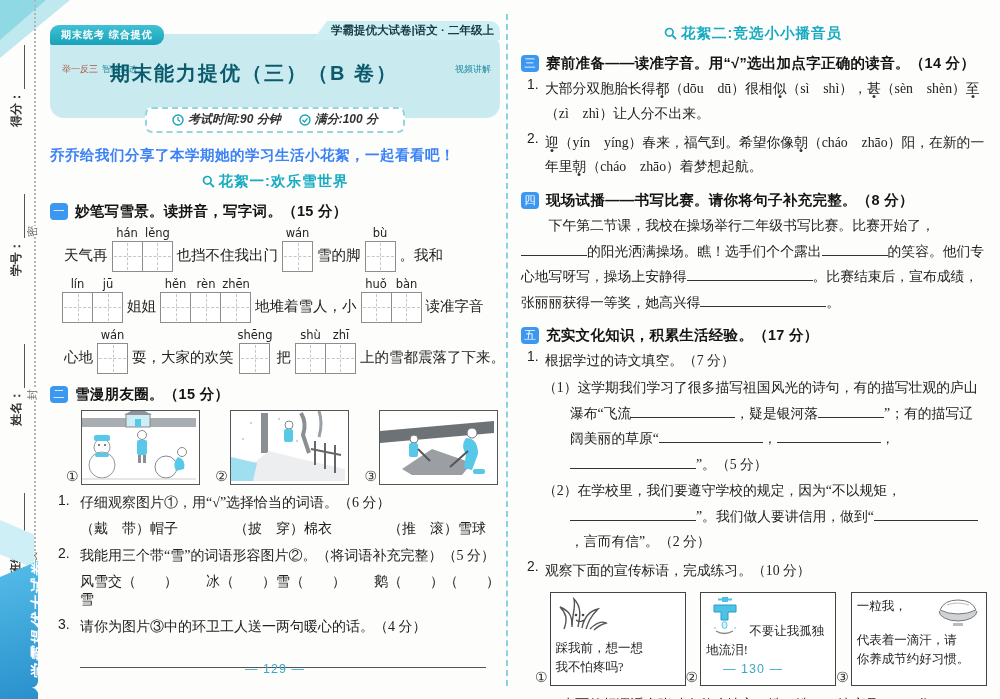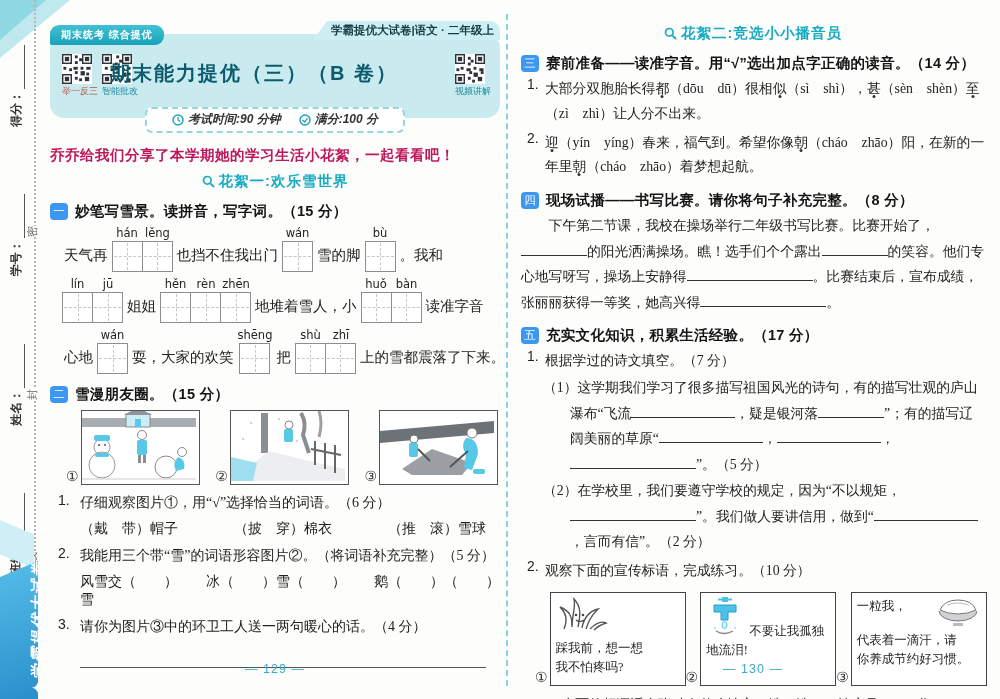--- a/index.html
+++ b/index.html
@@ -37,33 +37,33 @@
 
   
   .banner{position:relative;margin-top:14px;height:84px;background:#c9ebf0;border-radius:14px;}
   .badge{position:absolute;top:-9px;left:0;background:linear-gradient(#41c1d3,#18a2ba);
          color:#fff;font-weight:bold;font-size:10px;padding:3px 11px;
          border-radius:9px 9px 9px 2px;letter-spacing:1px;}
   .ribbon{position:absolute;top:-13px;right:0;background:#cdeef3;color:#173c46;font-weight:bold;
           font-size:11.5px;padding:2px 6px 2px 18px;border-radius:10px 10px 0 0;
           clip-path:polygon(14px 0,100% 0,100% 100%,0 100%);}
   .qrs{position:absolute;left:12px;top:20px;display:flex;gap:7px;}
-  .qritem{display:flex;flex-direction:column;width:33px;}
+  .qritem{display:flex;align-items:center;width:33px;}
   .qr{width:30px;height:30px;display:block;}
   .qrcap{font-size:9px;white-space:nowrap;margin-top:1px;}
   .cap-red{color:#b25444;} .cap-teal{color:#238ba0;}
   .qr-right{position:absolute;right:12px;top:20px;}
   .banner-title{position:absolute;left:60px;right:60px;top:26px;
          font-size:20px;font-weight:bold;color:#0b5b6d;letter-spacing:2px;white-space:nowrap;}
   .exam-pill{position:relative;display:table;margin:-11px auto 0;background:#fff;
          border:2px dashed #96d5e0;border-radius:7px;padding:2px 16px;font-size:12px;color:#333;
          white-space:nowrap;font-weight:bold;}
   .pill-item{display:inline-flex;align-items:center;gap:4px;margin:0 9px;}
 
-  .intro{margin:13px 0 4px;font-weight:bold;font-size:14.5px;color:#be185d;letter-spacing:.5px;}
+  .intro{margin:13px 0 4px;font-weight:bold;font-size:14.5px;color:#3b82f6;letter-spacing:.5px;}
   .subtl{text-align:center;color:#17abc2;font-weight:bold;font-size:14.5px;margin:7px 0 2px;
          display:flex;align-items:center;justify-content:center;gap:4px;letter-spacing:1px;}
 
   .sec{display:flex;align-items:center;gap:7px;margin:11px 0 2px;}
   .sec-num{width:18px;height:17px;background:#3b97ef;color:#fff;border-radius:4px;flex:none;
            font-size:11.5px;display:inline-flex;align-items:center;justify-content:center;}
   .sec-title{font-weight:bold;font-size:14.5px;color:#141414;letter-spacing:.3px;}
 
   
   .seg-row{display:flex;align-items:flex-end;padding-left:14px;margin-top:5px;

